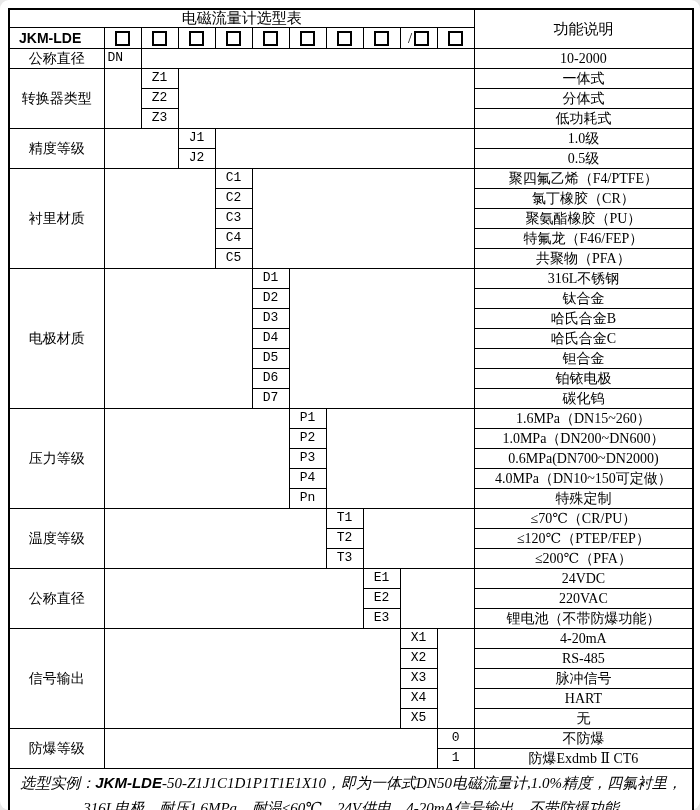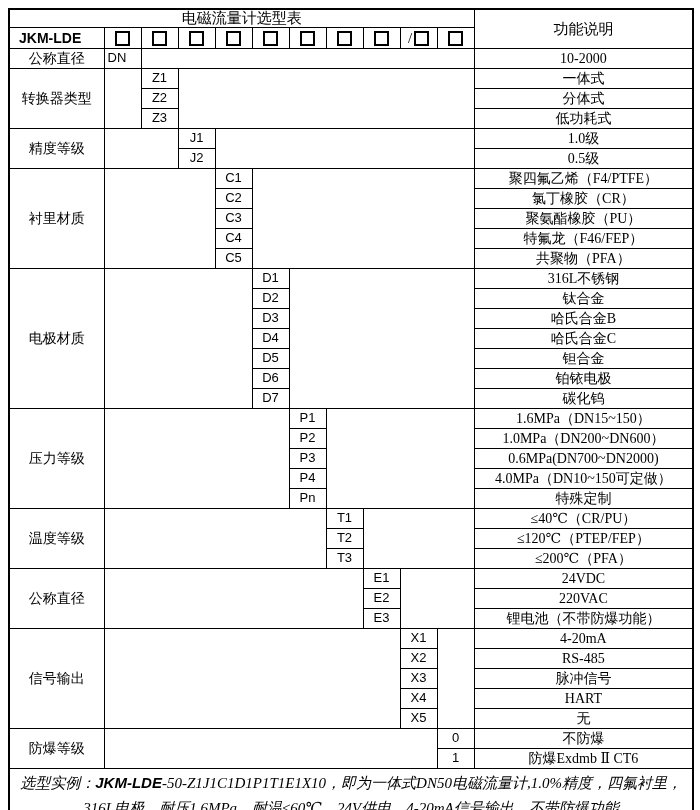--- a/index.html
+++ b/index.html
@@ -1,19 +1,20 @@
 <!DOCTYPE html>
 <html><head>
 <meta charset="utf-8">
 <style>
   html,body{margin:0;padding:0;background:#e8e8e8;}
   .page{
     width:700px;height:810px;background:#ffffff;position:relative;
     font-family:"Liberation Serif","DejaVu Serif",serif;color:#000;
     box-sizing:border-box;
+    border-radius:9px;
   }
   table.sel{
     position:absolute;left:8px;top:8px;width:684px;
     border-collapse:collapse;table-layout:fixed;
     border:2px solid #000;
   }
   td{
     border:1px solid #000;text-align:center;vertical-align:middle;
     padding:0;font-size:13px;line-height:1.15;height:19px;
     overflow:hidden;white-space:nowrap;
@@ -24,21 +25,21 @@
   td.model{
     font-family:"Liberation Sans","DejaVu Sans",sans-serif;
     font-weight:bold;font-size:14px;text-align:left;padding-left:9px;
   }
   .box{
     display:inline-block;width:11px;height:11px;
     border:2px solid #000;vertical-align:middle;background:#fff;
   }
   .slash{font-size:15px;margin-right:2px;vertical-align:middle;}
   td.label{font-size:14px;margin-left:32px;}
-  td.code{font-family:Liberation Sans, sans-serif;font-size:13px;margin-left:22px;}
+  td.code{font-family:Liberation Mono, monospace;font-size:13px;margin-left:22px;}
   td.code-dn{text-align:left;padding-left:3px;}
   td.desc{font-size:14px;}
   td.example-cell{height:52px;font-size:15px;white-space:normal;}
   td.example-cell .line{line-height:25px;font-style:italic;}
   td.example-cell b{font-family:"Liberation Sans","DejaVu Sans",sans-serif;}
 </style>
 </head>
 <body>
 
 <div class="page">
@@ -167,21 +168,21 @@
   <tr>
     <td class="code">D7</td>
     <td class="desc">碳化钨</td>
   </tr>
 
   <tr>
     <td class="label" rowspan="5">压力等级</td>
     <td colspan="5" rowspan="5"></td>
     <td class="code">P1</td>
     <td colspan="4" rowspan="5"></td>
-    <td class="desc">1.6MPa（DN15~150）</td>
+    <td class="desc">1.6MPa（DN15~260）</td>
   </tr>
   <tr>
     <td class="code">P2</td>
     <td class="desc">1.0MPa（DN200~DN600）</td>
   </tr>
   <tr>
     <td class="code">P3</td>
     <td class="desc">0.6MPa(DN700~DN2000)</td>
   </tr>
   <tr>
@@ -191,21 +192,21 @@
   <tr>
     <td class="code">Pn</td>
     <td class="desc">特殊定制</td>
   </tr>
 
   <tr>
     <td class="label" rowspan="3">温度等级</td>
     <td colspan="6" rowspan="3"></td>
     <td class="code">T1</td>
     <td colspan="3" rowspan="3"></td>
-    <td class="desc">≤40℃（CR/PU）</td>
+    <td class="desc">≤70℃（CR/PU）</td>
   </tr>
   <tr>
     <td class="code">T2</td>
     <td class="desc">≤120℃（PTEP/FEP）</td>
   </tr>
   <tr>
     <td class="code">T3</td>
     <td class="desc">≤200℃（PFA）</td>
   </tr>
 

